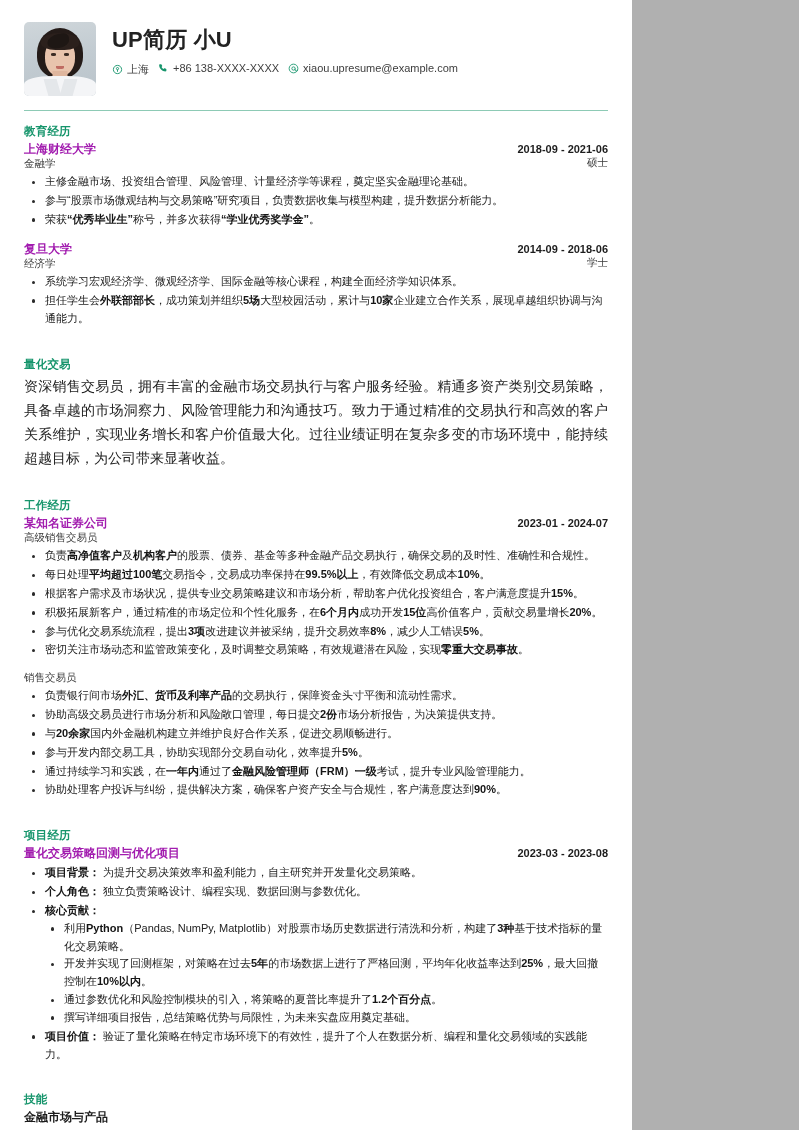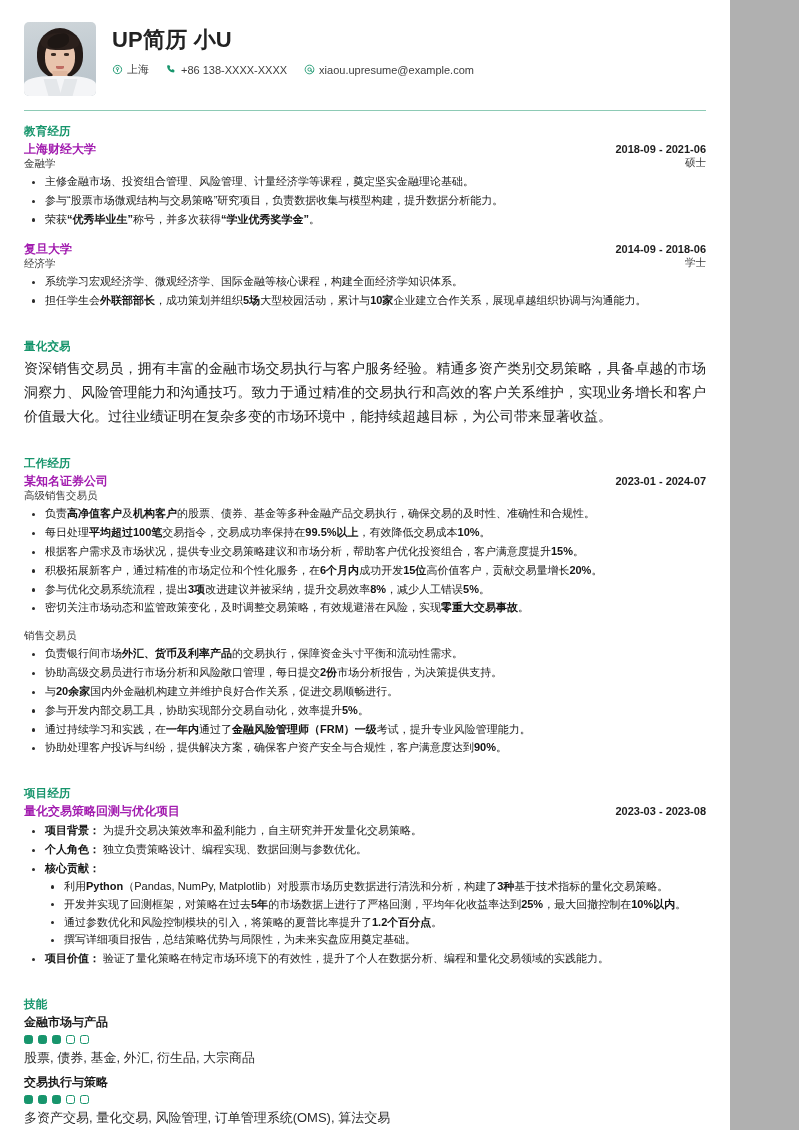--- a/index.html
+++ b/index.html
@@ -5,21 +5,21 @@
   * { box-sizing: border-box; }
   html, body {
     margin: 0; padding: 0;
     background: #b0b0b0;
   }
   body {
     font-family: "Liberation Sans", "DejaVu Sans", sans-serif;
     -webkit-font-smoothing: antialiased;
   }
   .page {
-    width: 730px;
+    width: 632px;
     height: 1130px;
     background: #ffffff;
     position: relative;
     overflow: hidden;
     padding: 0;
   }
   .inner {
     padding: 22px 24px 0 24px;
   }
 
@@ -104,22 +104,22 @@
   .name {
     font-size: 22px;
     font-weight: 700;
     color: #222222;
     letter-spacing: .2px;
     line-height: 1.2;
     margin: 0 0 9px 0;
   }
   .contacts {
     display: flex;
-    align-items: center;
-    gap: 10px;
+    align-items: flex-start;
+    gap: 2px;
     font-size: 11px;
     color: #3d3d3d;
     flex-wrap: wrap;
   }
   .contact-item { display: inline-flex; align-items: center; gap: 4px; margin-right: 7px; }
   .contact-item svg { display: block; }
   .divider {
     height: 1px;
     background: #2f9e79;
     opacity: .55;

